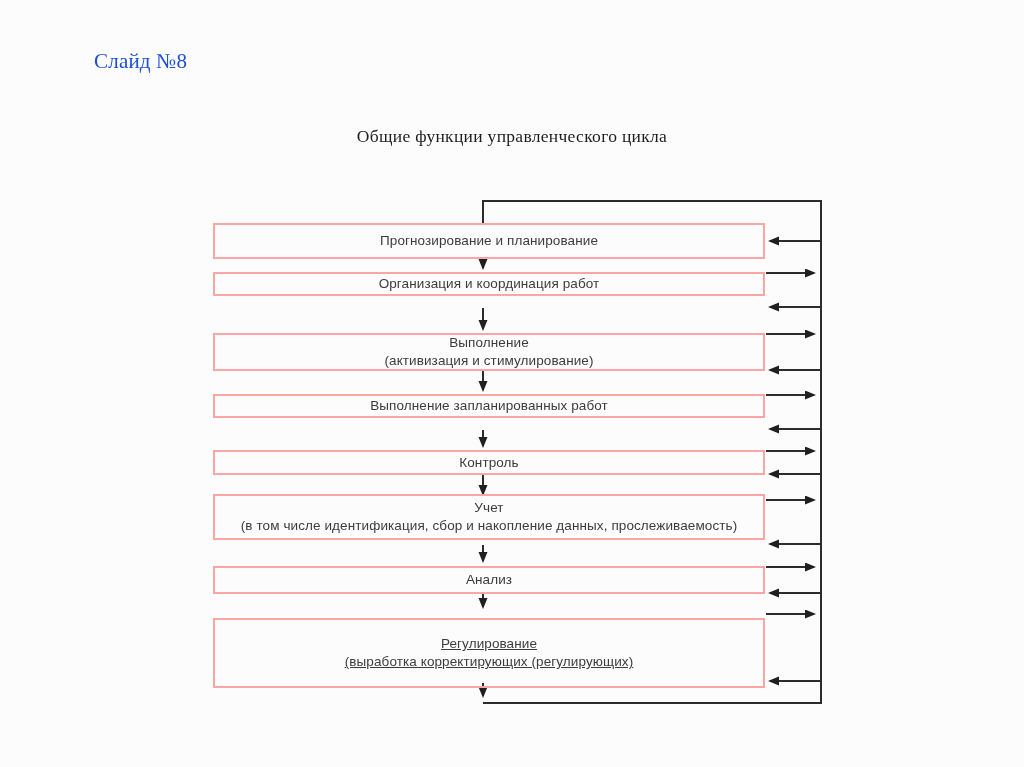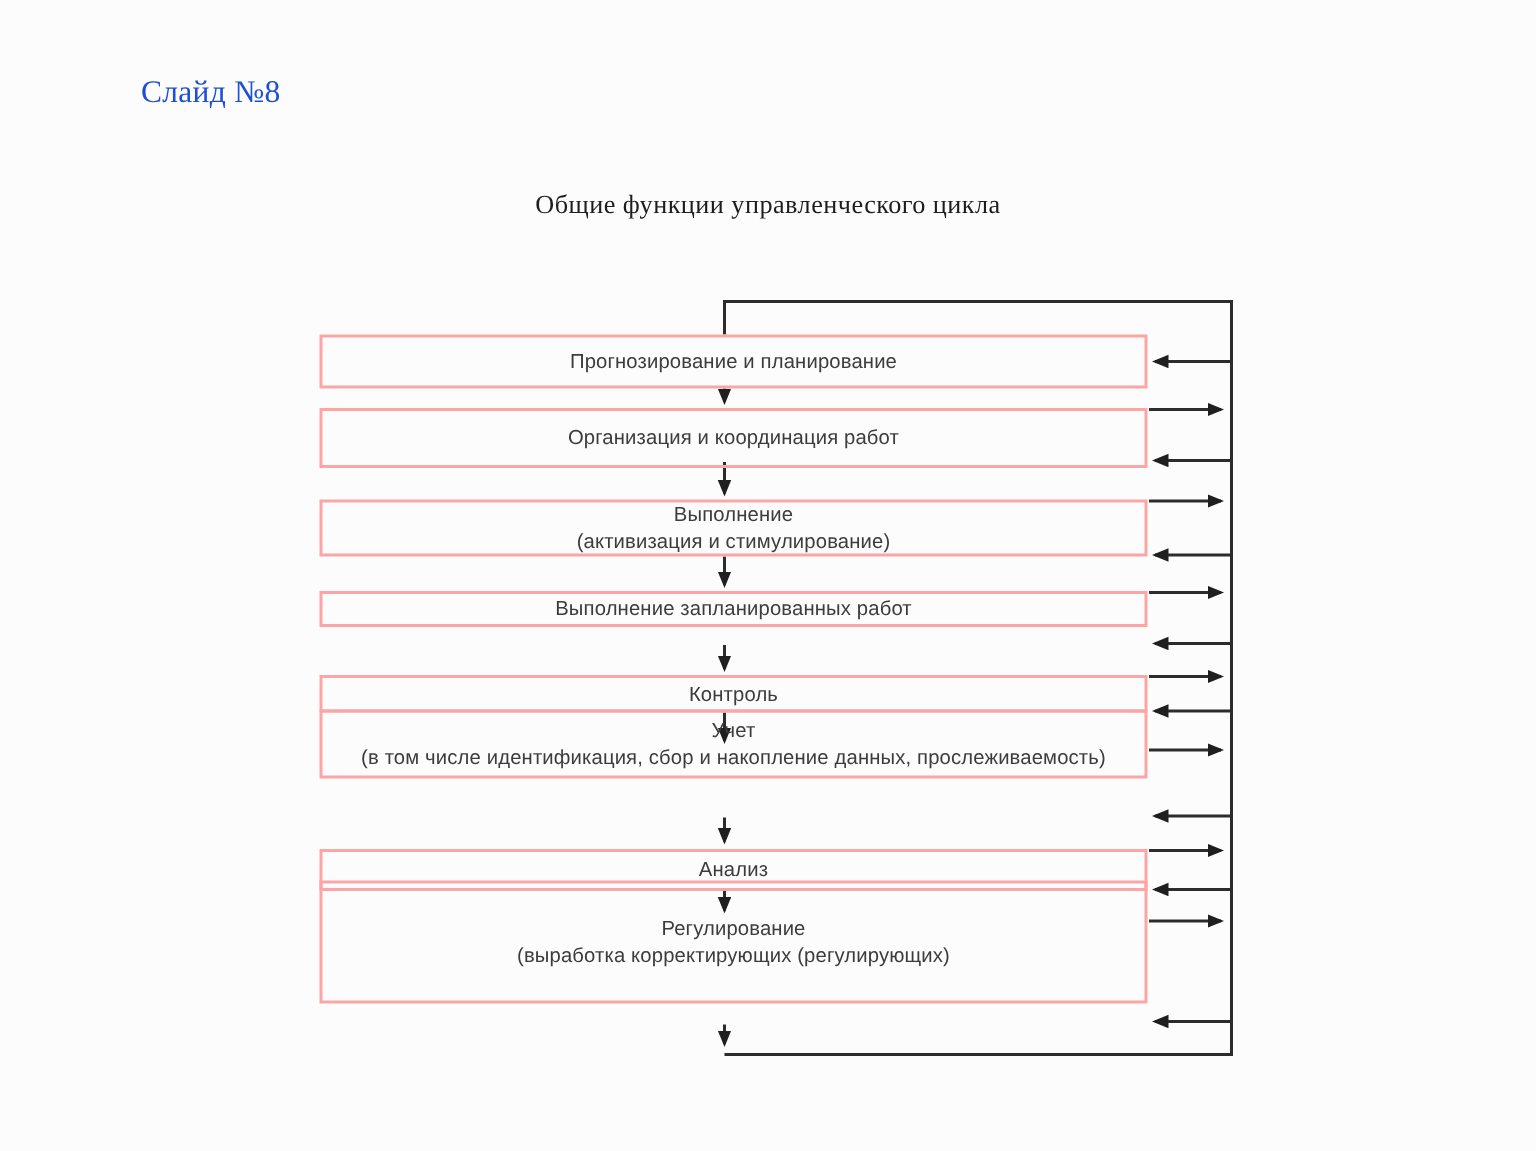--- a/index.html
+++ b/index.html
@@ -62,27 +62,27 @@
     flex-direction: column;
     align-items: center;
     justify-content: center;
     text-align: center;
     font-size: 13.5px;
     line-height: 18px;
     color: #3c3c3c;
     letter-spacing: 0.1px;
   }
   #box-1 { top: 223px; height: 36px; }
-  #box-2 { top: 272px; height: 40px; }
+  #box-2 { top: 272px; height: 24px; }
   #box-3 { top: 333px; height: 38px; }
   #box-4 { top: 394px; height: 24px; }
   #box-5 { top: 450px; height: 25px; }
-  #box-6 { top: 473px; height: 46px; }
+  #box-6 { top: 494px; height: 46px; }
   #box-7 { top: 566px; height: 28px; }
-  #box-8 { top: 587px; height: 82px; }
+  #box-8 { top: 618px; height: 70px; text-decoration: underline; }
 </style>
 </head>
 <body>
 
 <div class="canvas">
 
   <div class="slide-number">Слайд №8</div>
 
   <div class="slide-title">Общие функции управленческого цикла</div>
 

